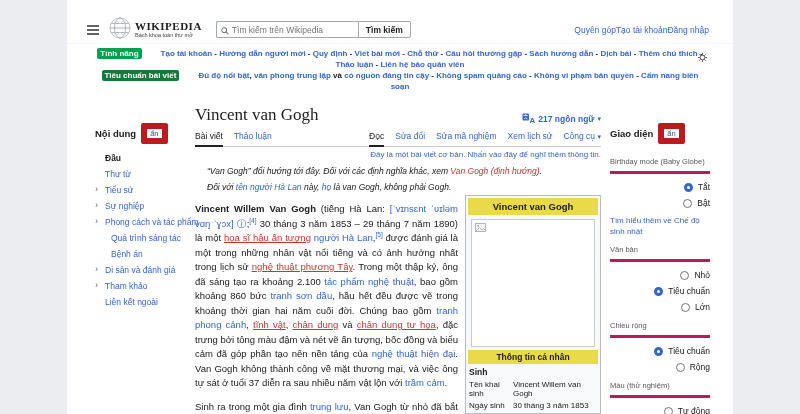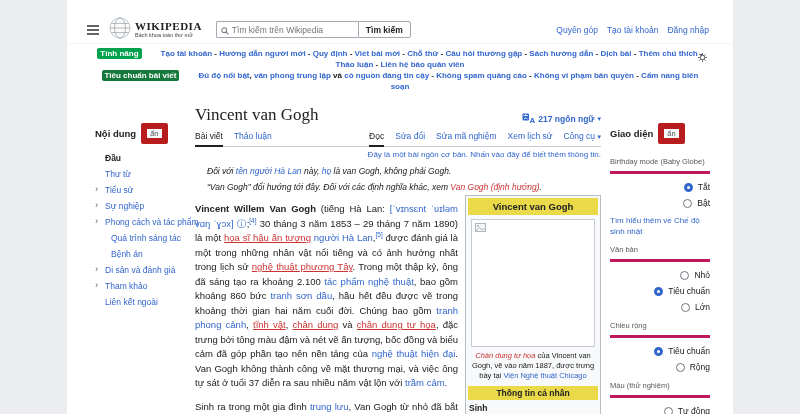--- a/index.html
+++ b/index.html
@@ -16,21 +16,21 @@
   .hdr{display:flex; align-items:center; height:44px; padding:16px 24px 0 20px; border-bottom:1px solid #f1f3f5;}
   .burger{margin-right:10px; cursor:pointer; display:flex; align-items:center;}
   .logo{display:flex; align-items:center; gap:4px; cursor:pointer;}
   .logo-txt{line-height:1;}
   .logo-title{font-family:"Liberation Serif","DejaVu Serif",serif; font-size:11px; letter-spacing:.5px; font-weight:bold;}
   .logo-tag{font-size:5.5px; color:#444; margin-top:1px;}
   .search{display:flex; margin-left:14px; height:17px;}
   .search-box{display:flex; align-items:center; gap:3px; width:142px; border:1px solid #a2a9b1; border-right:none; border-radius:2px 0 0 2px; padding:0 4px; background:#fff;}
   .search-box input{border:none; outline:none; width:100%; font-size:8.5px; color:#72777d; font-family:inherit;}
   .search-btn{font-size:8.5px; font-weight:bold; border:1px solid #a2a9b1; border-radius:0 2px 2px 0; background:#fff; padding:0 7px; cursor:pointer; color:var(--text);}
-  .hdr-links{margin-left:auto; display:flex; gap:9px; font-size:8.5px; color:var(--link); white-space:nowrap;}
+  .hdr-links{margin-left:auto; display:flex; font-size:8.5px; color:var(--link); white-space:nowrap;}
   .hdr-links span{cursor:pointer;}
 
   
   .banner{position:relative; text-align:center; padding:4px 30px 5px 30px; font-size:8px; line-height:11px;}
   .badge{display:inline-block; color:#fff; font-weight:bold; border-radius:2px; padding:0 3px; margin-right:19px;}
   .badge1{background:var(--badge1);}
   .badge2{background:var(--badge2);}
   .gear{position:absolute; right:26px; top:9px; cursor:pointer;}
 
   
@@ -204,37 +204,36 @@
       <div class="tabs">
         <span class="tab on">Bài viết</span>
         <span class="tab">Thảo luận</span>
         <span class="sp"></span>
         <span class="tab on">Đọc</span>
         <span class="tab">Sửa đổi</span>
         <span class="tab">Sửa mã nghiệm</span>
         <span class="tab">Xem lịch sử</span>
         <span class="tab last"><span>Công cụ</span> <span class="caret">▾</span></span>
       </div>
-      <div class="notice">Đây là một bài ngôn cơ bản. Nhấn vào đây để biết thêm thông tin.</div>
-
+      <div class="notice">Đây là một bài viết cơ bản. Nhấn vào đây để nghĩ thêm thông tin.</div>
+
+      <div class="hatnote"><span class="s-i">“Van Gogh” đổi hướng tới đây. Đối với các định nghĩa khác, xem </span><span class="s-ir">Van Gogh (định hướng)</span><span class="s-i">.</span></div>
       <div class="hatnote"><span class="s-i">Đối với </span><span class="s-il">tên người Hà Lan</span><span class="s-i"> này, </span><span class="s-il">họ</span><span class="s-i"> là van Gogh, </span><span class="s-i">không phải Gogh.</span></div>
-      <div class="hatnote"><span class="s-i">“Van Gogh” đổi hướng tới đây. Đối với các định nghĩa khác, xem </span><span class="s-ir">Van Gogh (định hướng)</span><span class="s-i">.</span></div>
 
       <div class="infobox">
         <div class="ibox-title">Vincent van Gogh</div>
         <div class="ibox-img">
           <span>
             <svg width="11" height="9" viewBox="0 0 11 9">
                 <rect x="0.5" y="0.5" width="10" height="8" fill="#f5f5f5" stroke="#b0b6bd"></rect>
                 <circle cx="3" cy="3" r="1" fill="#b0b6bd"></circle>
                 <path d="M1 8 L4.5 4.5 L7 7 L8.5 5.5 L10 7" fill="none" stroke="#b0b6bd"></path>
               </svg>
           </span>
         </div>
-        <div class="ibox-cap"><span class="s-ir">Chân dung tự họa</span><span class="s-p"> của Vincent van Gogh, vẽ vào năm 1887, được trưng bày tại </span><span class="s-l">Viện Nghệ thuật Chicago</span></div>
         <div class="ibox-sec">Thông tin cá nhân</div>
         <div class="ibox-h">Sinh</div>
         <div class="ibox-row">
           <span class="k">Tên khai sinh</span>
           <span class="v">Vincent Willem van Gogh</span>
         </div>
         <div class="ibox-row">
           <span class="k">Ngày sinh</span>
           <span class="v">30 tháng 3 năm 1853</span>
         </div>

